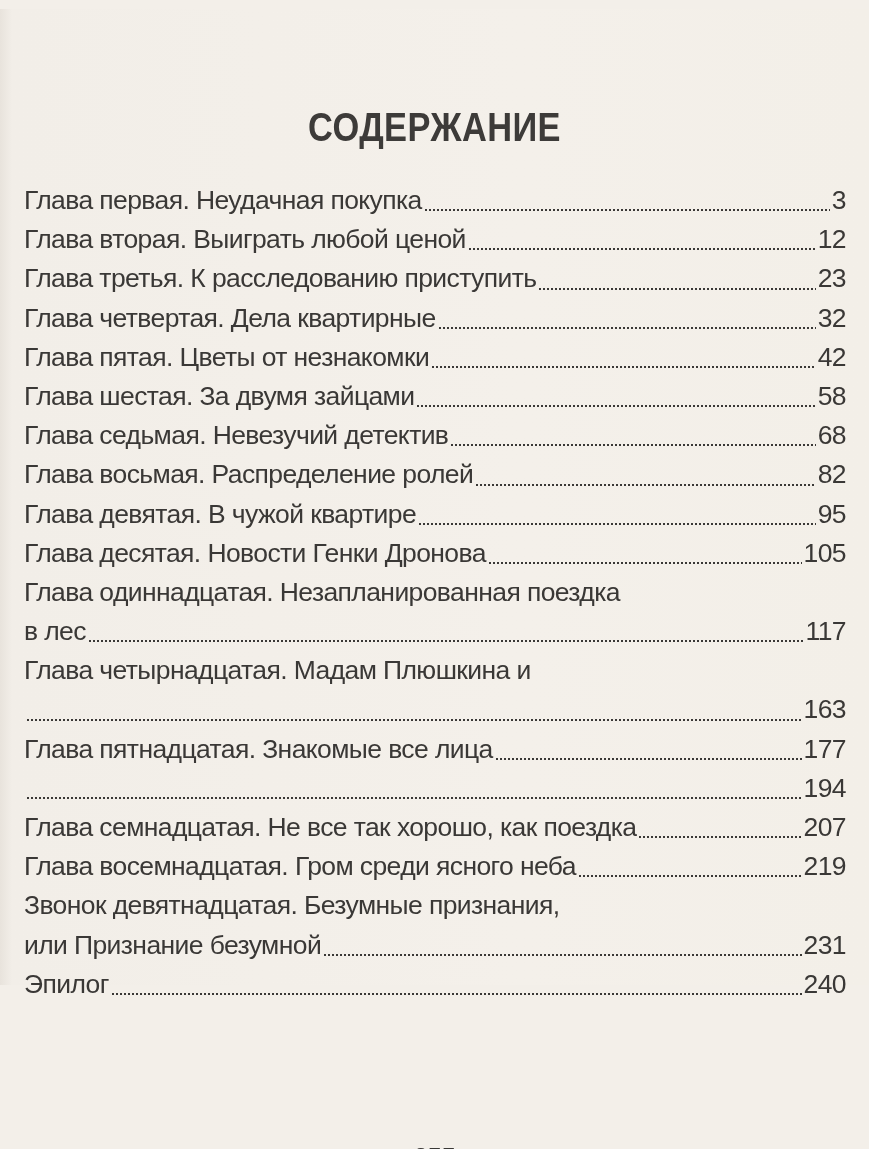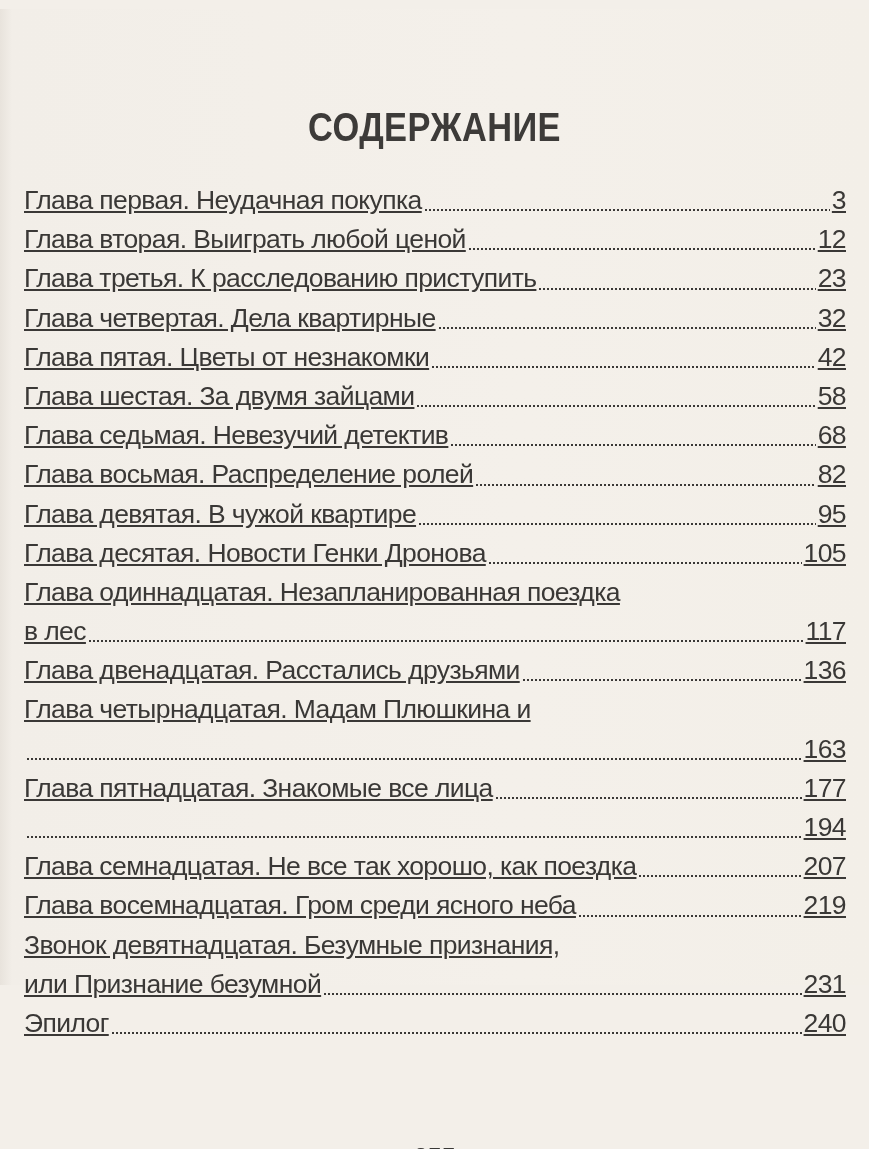--- a/index.html
+++ b/index.html
@@ -31,21 +31,20 @@
     transform-origin: center;
   }
   .toc {
     position: absolute; left: 24px; top: 172px; width: 822px;
   }
   .row {
     display: flex; align-items: flex-start;
     height: 39.2px; line-height: 39.2px;
     font-size: 26.5px;
     white-space: nowrap;
-    text-decoration: underline;
   }
   .row .label {
     display: inline-block;
     transform-origin: left;
     letter-spacing: -0.6px;
   }
   .row .dots {
     flex: 1 1 auto; overflow: hidden;
     margin: 0 2px;
     position: relative; height: 39.2px;
@@ -127,25 +126,20 @@
       </div>
     <div class="row">
         <span class="label">Глава одиннадцатая. Незапланированная поездка</span>
       </div>
     <div class="row cont">
         <span class="label">в лес</span>
         <span class="dots"></span>
         <span class="page-num">117</span>
       </div>
     <div class="row">
-        <span class="label">Глава двенадцатая. Расстались друзьями</span>
-        <span class="dots"></span>
-        <span class="page-num">136</span>
-      </div>
-    <div class="row">
         <span class="label">Глава четырнадцатая. Мадам Плюшкина и</span>
       </div>
     <div class="row cont">
         <span class="dots"></span>
         <span class="page-num">163</span>
       </div>
     <div class="row">
         <span class="label">Глава пятнадцатая. Знакомые все лица</span>
         <span class="dots"></span>
         <span class="page-num">177</span>

